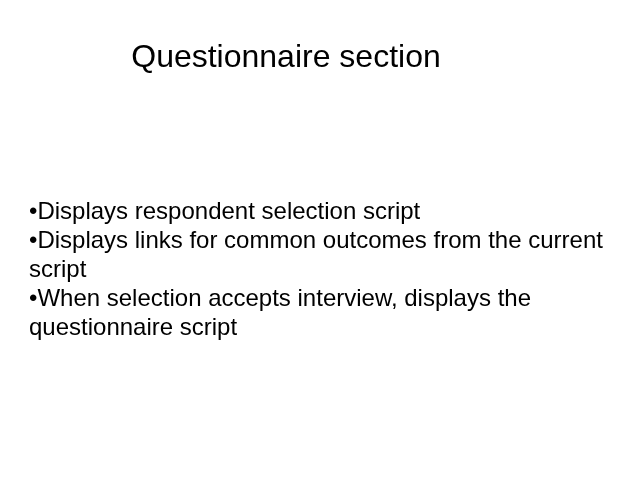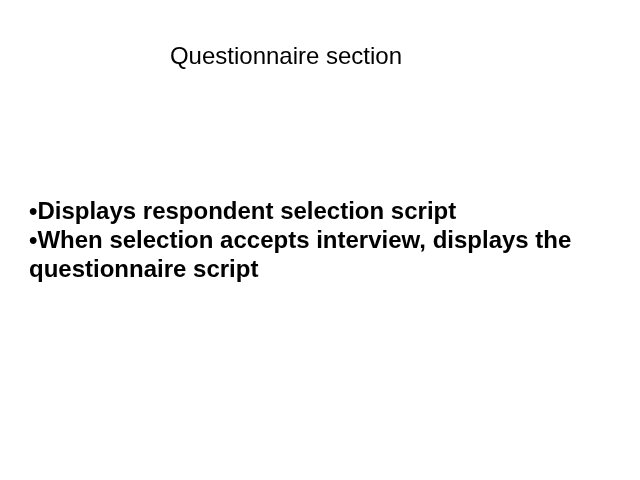--- a/index.html
+++ b/index.html
@@ -19,33 +19,32 @@
     width: 640px;
     height: 480px;
     background: #FFFFFF;
   }
   .slide-title {
     position: absolute;
     left: 0;
     top: 34px;
     width: 572px;
     text-align: center;
-    font-size: 24px;
+    font-size: 32px;
     line-height: 44px;
     font-weight: normal;
     color: #000000;
     letter-spacing: 0px;
     white-space: nowrap;
   }
   .body-block {
     position: absolute;
     left: 29px;
     top: 196px;
     width: 596px;
-    font-weight: bold;
   }
   .bullet-line {
     font-size: 24px;
     line-height: 29px;
     color: #000000;
     text-align: left;
     white-space: pre-wrap;
     word-break: normal;
   }
   .bullet-line .bullet-mark {
@@ -56,18 +55,19 @@
 <body>
 
 <div class="slide">
 
   <div class="slide-title">Questionnaire section</div>
 
   <div class="body-block">
 
     <div class="bullet-line"><span class="bullet-mark">•</span><span>Displays respondent selection script</span></div>
 
+    <div class="bullet-line"><span class="bullet-mark">•</span><span>Displays links for common outcomes from the current script</span></div>
 
     <div class="bullet-line"><span class="bullet-mark">•</span><span>When selection accepts interview, displays the questionnaire script</span></div>
 
   </div>
 
 </div>
 
 </body></html>

